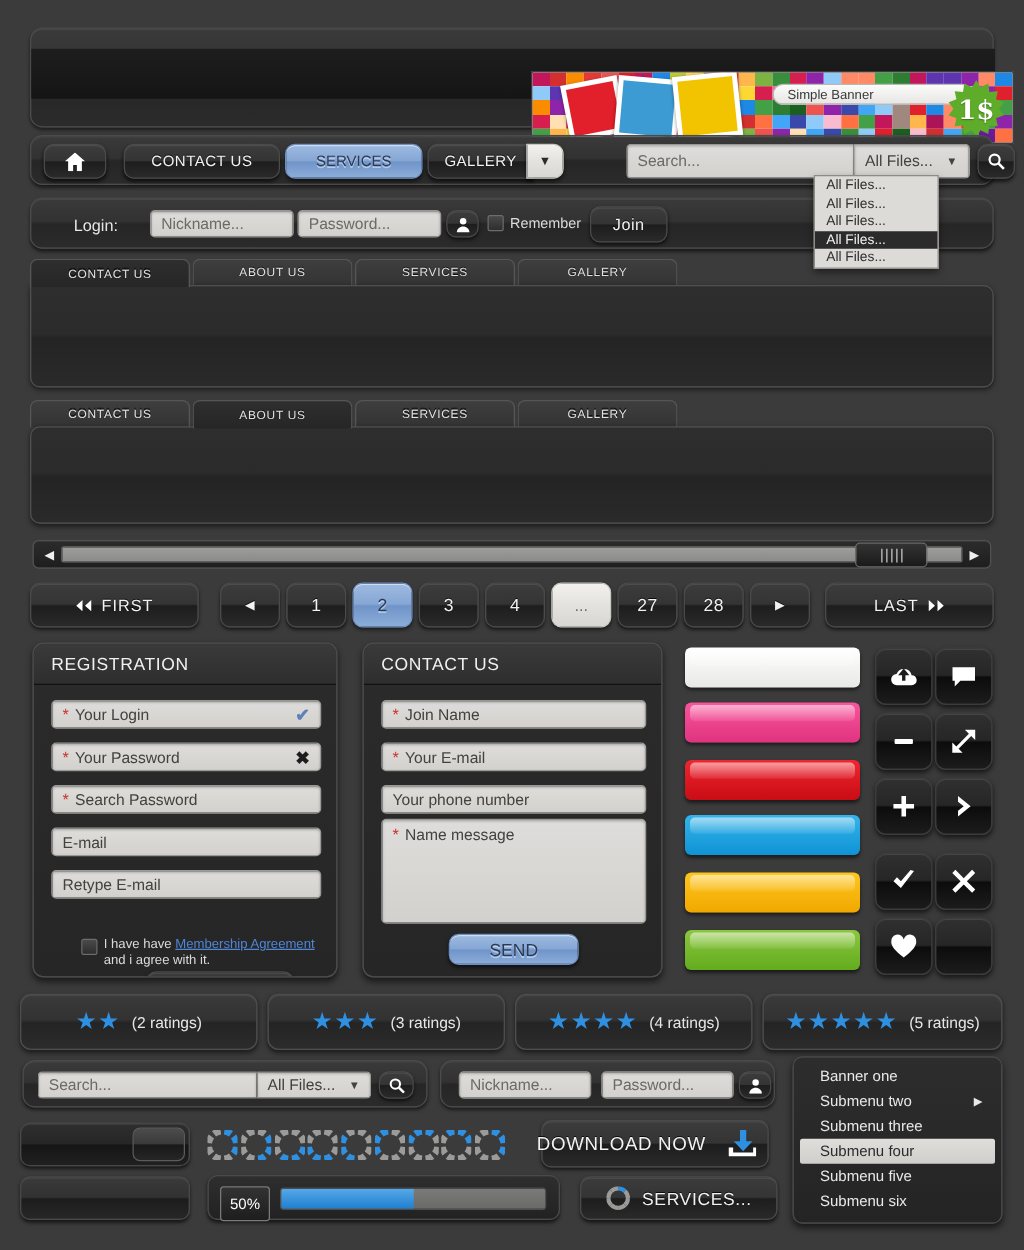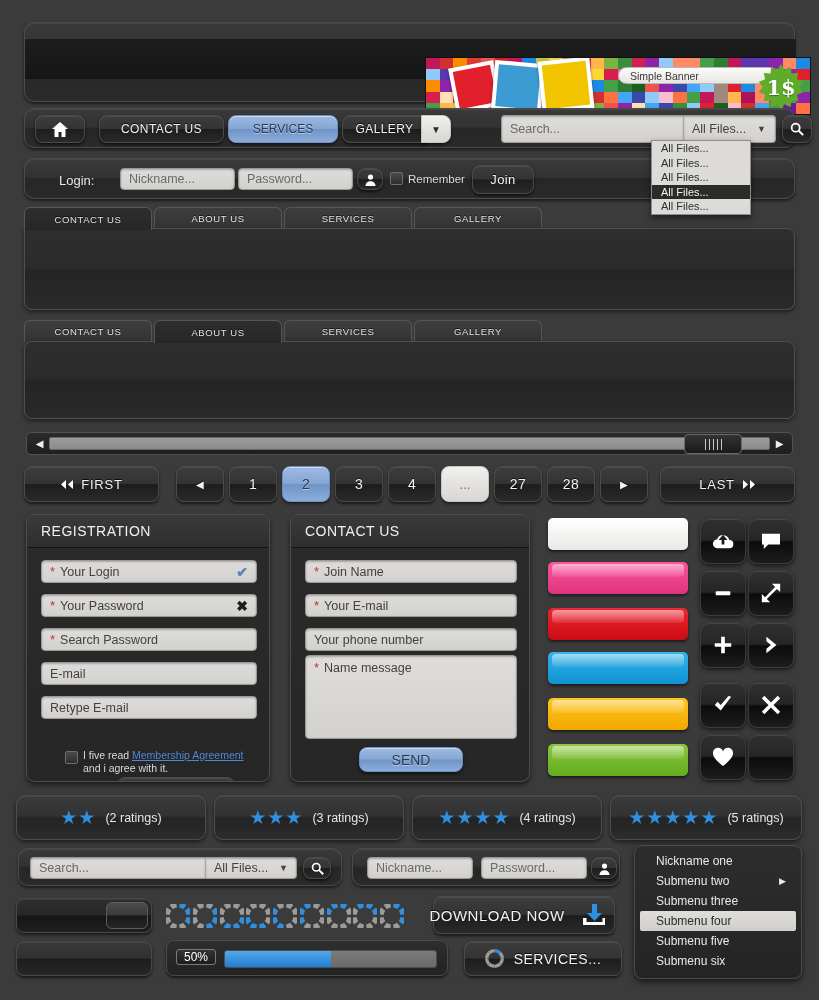--- a/index.html
+++ b/index.html
@@ -254,21 +254,21 @@
   #toggle2{ position:absolute; left:16px; top:941px; width:136px; height:35px;
     background:linear-gradient(180deg,#3a3a3a 0%,#313131 48%,#1c1c1c 52%,#272727 100%);
     border:1px solid #484848; border-radius:8px;
     box-shadow:0 2px 3px rgba(0,0,0,.6), inset 0 1px 0 rgba(255,255,255,.07);}
 
   #spinrow{ position:absolute; left:166px; top:902px; width:238px; height:28px; display:flex;
     justify-content:space-between; align-items:center;}
   #progwrap{ position:absolute; left:166px; top:940px; width:282px; height:36px;
     background:linear-gradient(180deg,#2e2e2e,#222); border:1px solid #4a4a4a; border-radius:8px;
     box-shadow:0 2px 3px rgba(0,0,0,.6);}
-  #progpct{ position:absolute; left:9px; top:8px; width:40px; height:16px;
+  #progpct{ position:absolute; left:9px; top:8px; width:40px; height:28px;
     background:linear-gradient(180deg,#333,#1d1d1d); border:1px solid #7a7a7a; border-radius:3px;
     display:flex;align-items:center;justify-content:center; font-size:12px; color:#fff;}
   #progtrack{ position:absolute; left:57px; top:9px; right:10px; height:18px;
     background:linear-gradient(180deg,#7a7a78,#6a6a68); border:1px solid #4e4e4e; border-radius:3px;
     overflow:hidden;}
   #progfill{ height:100%; background:linear-gradient(180deg,#56a8e8,#1f7fd0); }
 
   #dlbtn{ position:absolute; left:433px; top:896px; width:182px; height:38px;
     font-size:15px; letter-spacing:.5px;}
   #dlbtn .lab{ margin-left:-14px; }
@@ -629,21 +629,21 @@
       <span>Search Password</span>
     </div>
     <div class="finput field" style="top:181px">
       <span>Retype E-mail</span>
     </div>
     <div class="finput field" style="top:147px">
       <span>E-mail</span>
     </div>
     <div id="agreebox"></div>
     <div id="agreetext">
-      <span>I five read </span><a href="#">Membership Agreement</a><span> and i agree with it.</span>
+      <span>I have have </span><a href="#">Membership Agreement</a><span> and i agree with it.</span>
     </div>
     <div id="submitbtn" class="btn-dark">
       <span style="font-size:14px">SUBMIT</span>
     </div>
   </div>
 
   <div id="contactcard" class="formcard">
     <div class="cardhead">CONTACT US</div>
     <div class="finput field" style="top:45px">
       <span class="req">*</span>
@@ -896,21 +896,21 @@
         <path stroke="#9b9b99" d="M8.4 31.6 A16.5 16.5 0 0 1 3.5 20"></path>
         <path stroke="#9b9b99" d="M3.5 20 A16.5 16.5 0 0 1 8.4 8.4"></path>
         <path stroke="#9b9b99" d="M8.4 8.4 A16.5 16.5 0 0 1 20 3.5"></path>
       </g>
       </svg>
     <span>SERVICES...</span>
   </div>
 
   <div id="submenu">
     <div class="mi">
-      <span>Nickname one</span>
+      <span>Banner one</span>
       </div>
     <div class="mi">
       <span>Submenu two</span>
       <span class="arr">▶</span>
       </div>
     <div class="mi">
       <span>Submenu three</span>
       </div>
     <div class="mi sel">
       <span>Submenu four</span>

